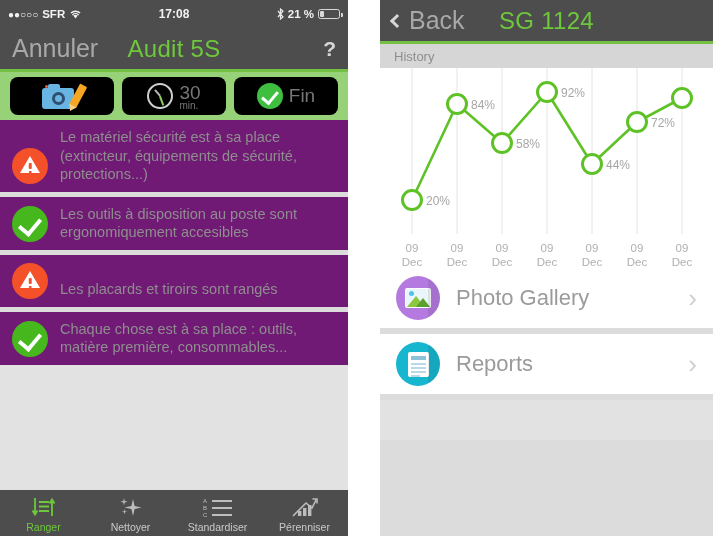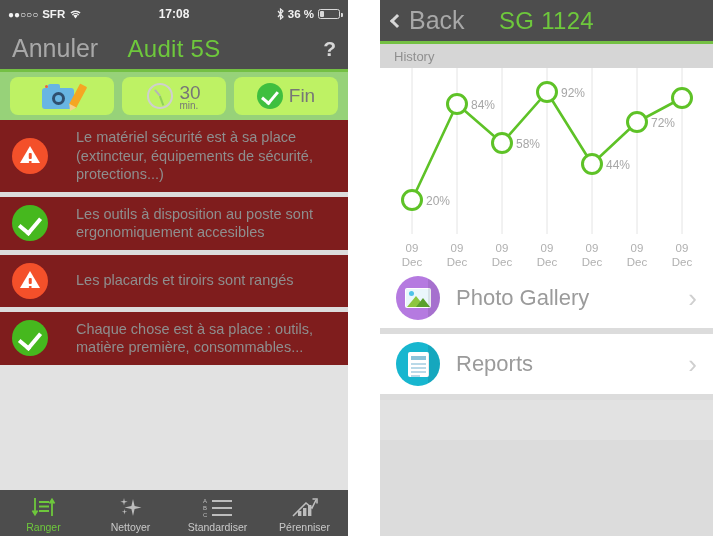--- a/index.html
+++ b/index.html
@@ -49,21 +49,21 @@
   }
   .nav-right{ margin-left:auto; color:#d7d7d7; font-size:21px; font-weight:bold; z-index:2;}
   .chev-back{ display:inline-block; width:10px;height:10px;border-left:3px solid #d7d7d7;border-bottom:3px solid #d7d7d7;transform:rotate(45deg); margin-right:3px;}
 
   
   .toolbar{
     background:#97d279; height:48px; display:flex; align-items:center;
     justify-content:space-around; padding:0 10px; gap:8px;
   }
   .tbtn{
-    background:#bef264;border-radius:8px;height:38px;flex:1;
+    background:#000000;border-radius:8px;height:38px;flex:1;
     display:flex;align-items:center;justify-content:center;gap:6px;
   }
   .tbtn .lbl{ color:#777; font-size:19px; font-weight:300; }
   .tbtn .lbl .sub{ font-size:10px; display:block; line-height:8px; margin-top:-2px;}
   .stack{display:flex;flex-direction:column;align-items:flex-start;}
 
   
   .cam{position:relative;width:40px;height:28px;}
   .cam-body{position:absolute;left:0;top:6px;width:32px;height:21px;background:#68b5e3;border-radius:3px;}
   .cam-top{position:absolute;left:6px;top:2px;width:12px;height:5px;background:#68b5e3;border-radius:2px 2px 0 0;}
@@ -78,21 +78,21 @@
   .clock .h{position:absolute;left:50%;top:50%;width:1.8px;height:8px;background:#b5b5b5;transform-origin:bottom center;transform:translate(-50%,-100%) rotate(-40deg);}
   .clock .m{position:absolute;left:50%;top:50%;width:1.8px;height:10px;background:#8fcf5c;transform-origin:bottom center;transform:translate(-50%,-100%) rotate(160deg);}
 
   
   .chk{width:26px;height:26px;border-radius:50%;background:#3fbf3f;position:relative;}
   .chk:after{content:"";position:absolute;left:8px;top:5px;width:7px;height:13px;border-right:3px solid #fff;border-bottom:3px solid #fff;transform:rotate(40deg);}
 
   
   .list{ background:#dcdcdc; }
   .row{
-    background:#7f1d1d; display:flex; align-items:center; gap:28px;
+    background:#701a75; display:flex; align-items:flex-end; gap:12px;
     padding:8px 14px 8px 12px; border-bottom:5px solid #dcdcdc;
     min-height:52px;
   }
   .row .txt{ color:#8e8e8e; font-size:14.5px; line-height:18.5px; font-weight:300; }
   .badge{ width:36px;height:36px;border-radius:50%;flex-shrink:0;position:relative;}
   .badge.ok{ background:#46b81e; }
   .badge.ok:after{content:"";position:absolute;left:11px;top:8px;width:10px;height:17px;border-right:4px solid #fff;border-bottom:4px solid #fff;transform:rotate(40deg);}
   .badge.warn{ background:#f4502a; }
   .badge.warn .tri{
     position:absolute;left:50%;top:8px;transform:translateX(-50%);
@@ -155,21 +155,21 @@
           <path d="M6.5 9.4 L4.3 6.6 a3.6 3.6 0 0 1 4.4 0 Z" fill="#f2f2f2"></path>
           <path d="M1.9 4.1 a6.8 6.8 0 0 1 9.2 0" stroke="#f2f2f2" stroke-width="1.4" fill="none"></path>
           <path d="M3.3 5.9 a4.7 4.7 0 0 1 6.4 0" stroke="#f2f2f2" stroke-width="1.3" fill="none"></path>
         </svg>
       </div>
       <div class="sb-center">17:08</div>
       <div class="sb-right">
         <svg width="7" height="12" viewBox="0 0 7 12">
           <path d="M1 3 L6 9 L3.5 11 L3.5 1 L6 3 L1 9" stroke="#eaeaea" stroke-width="1.2" fill="none"></path>
         </svg>
-        <span>36 %</span>
+        <span>21 %</span>
         <span class="batt">
             <i class="fill" style="width:4px"></i>
           </span>
       </div>
     </div>
 
     <div class="navbar">
       <div class="nav-left">Annuler</div>
       <div class="nav-title">Audit 5S</div>
       <div class="nav-right">?</div>

